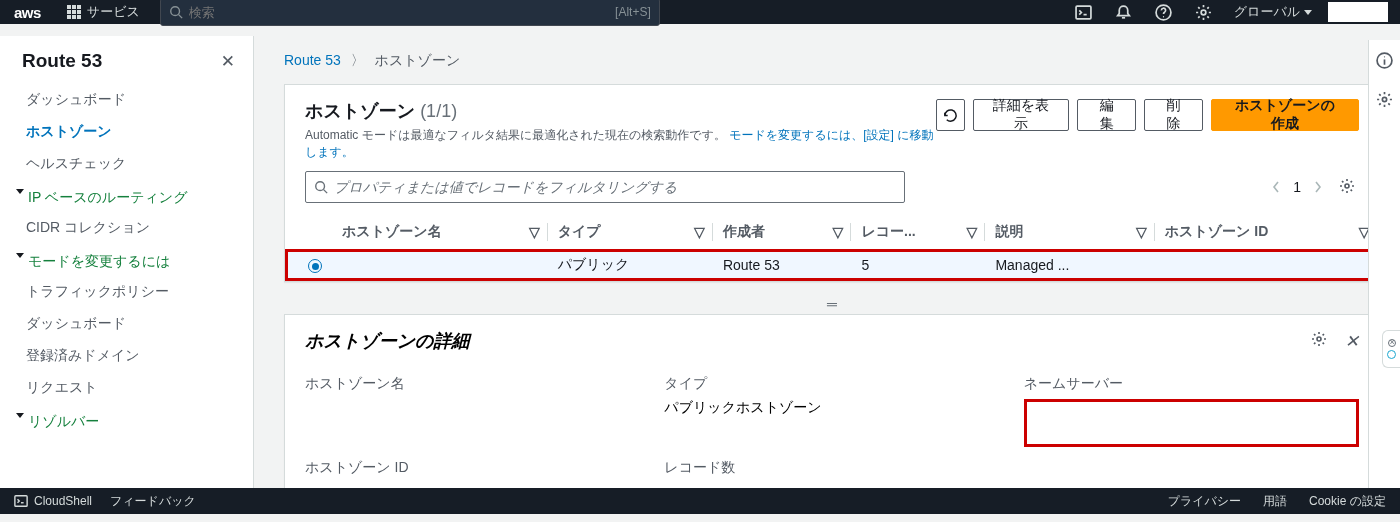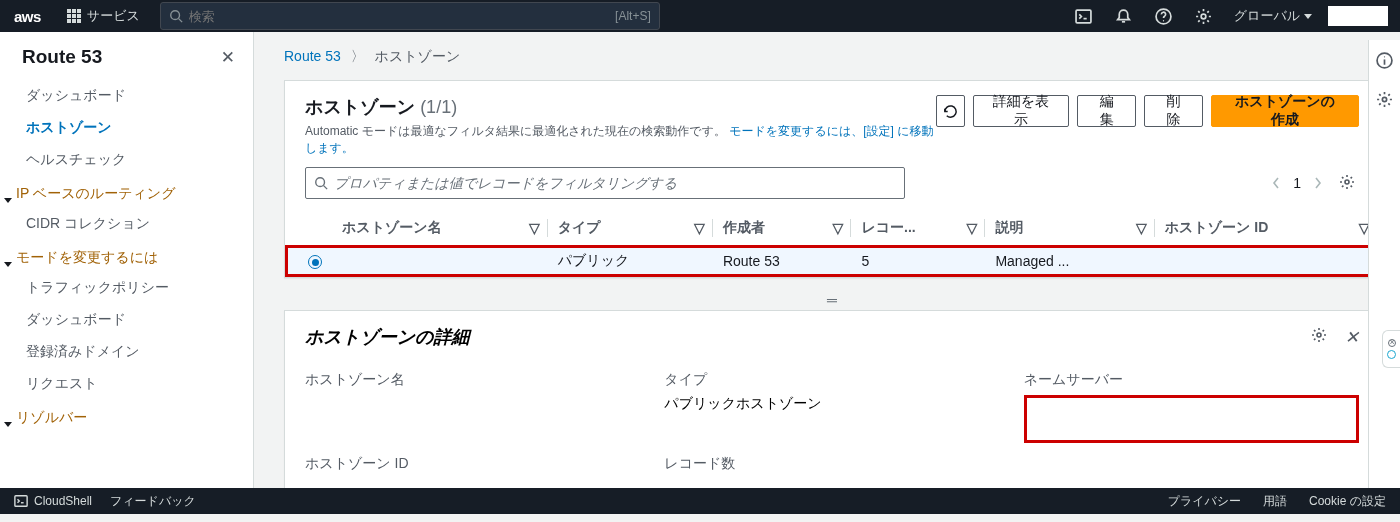--- a/index.html
+++ b/index.html
@@ -1,45 +1,45 @@
 <!DOCTYPE html>
 <html><head>
 <meta charset="utf-8">
 <style>
 * { box-sizing: border-box; margin: 0; padding: 0; font-family: "Amazon Ember", "Helvetica Neue", Arial, sans-serif; }
 body { width: 1400px; height: 522px; background: #f2f3f3; overflow: hidden; position: relative; }
 
 
-.topnav { height: 32px; background: #161d26; display: flex; align-items: center; color: #d5dbdb; font-size: 13px; }
+.topnav { height: 24px; background: #161d26; display: flex; align-items: center; color: #d5dbdb; font-size: 13px; }
 .aws-logo { padding: 0 14px; font-weight: 700; color: #fff; font-size: 15px; letter-spacing: -0.5px; }
 .services-btn { display: flex; align-items: center; gap: 6px; padding: 0 12px; height: 100%; cursor: pointer; }
 .grid-icon { width: 14px; height: 14px; display: inline-grid; grid-template-columns: repeat(3,1fr); grid-template-rows: repeat(3,1fr); gap: 1px; }
 .grid-icon span { background: #d5dbdb; }
 .searchbar { flex: 0 0 500px; height: 28px; background: #232f3e; border: 1px solid #414750; border-radius: 3px; display: flex; align-items: center; margin-left: 8px; padding: 0 8px; position: relative; }
 .searchbar input { background: transparent; border: none; color: #d5dbdb; font-size: 13px; flex: 1; outline: none; margin-left: 6px; }
 .search-kbd { color: #879196; font-size: 12px; }
 .topnav-right { margin-left: auto; display: flex; align-items: center; height: 100%; }
 .topnav-icon { width: 40px; height: 100%; display: flex; align-items: center; justify-content: center; cursor: pointer; }
 .topnav-icon svg { stroke: #d5dbdb; }
 .region-sel { padding: 0 10px; display: flex; align-items: center; gap: 4px; cursor: pointer; }
 .acct-box { width: 60px; height: 20px; background: #fff; margin: 0 12px 0 6px; }
 .caret-down { width: 0; height: 0; border-left: 4px solid transparent; border-right: 4px solid transparent; border-top: 5px solid #d5dbdb; display: inline-block; }
 
 
-.main { display: flex; height: calc(100% - 40px - 26px); }
+.main { display: flex; height: calc(100% - 40px - 26px); margin-top: 12px; }
 
 
 .sidebar { width: 254px; background: #fff; border-right: 1px solid #d5dbdb; overflow-y: auto; }
 .sidebar-head { display: flex; align-items: center; justify-content: space-between; padding: 14px 18px 12px 22px; }
 .sidebar-head h2 { font-size: 19px; font-weight: 700; color: #16191f; }
 .close-x { cursor: pointer; color: #545b64; font-size: 17px; }
 .sidebar ul { list-style: none; }
 .sidebar li { padding: 7px 22px 7px 26px; font-size: 14px; color: #545b64; cursor: pointer; }
 .sidebar li.current { color: #0073bb; font-weight: 700; }
-.sidebar .group-head { padding: 9px 22px 5px 4px; font-size: 14px; color: #a16207; font-weight: 400; display: flex; align-items: flex-end; gap: 4px; cursor:pointer; }
+.sidebar .group-head { padding: 9px 22px 5px 16px; font-size: 14px; color: #15803d; font-weight: 400; display: flex; align-items: flex-start; gap: 4px; cursor:pointer; }
 .sidebar .tri { width:0; height:0; border-left:4px solid transparent; border-right:4px solid transparent; border-top:5px solid #16191f; }
 
 
 .content { flex:1; overflow-y:auto; padding: 16px 20px 0 30px; position: relative; }
 .breadcrumb { font-size: 14px; margin-bottom: 14px; }
 .breadcrumb a { color:#0073bb; text-decoration:none; cursor:pointer; }
 .breadcrumb .sep { color:#687078; padding:0 6px; }
 .breadcrumb .cur { color:#545b64; }
 
 .panel { background:#fff; border:1px solid #d5dbdb; box-shadow:0 1px 1px rgba(0,0,0,.05); margin-bottom: 12px; }

